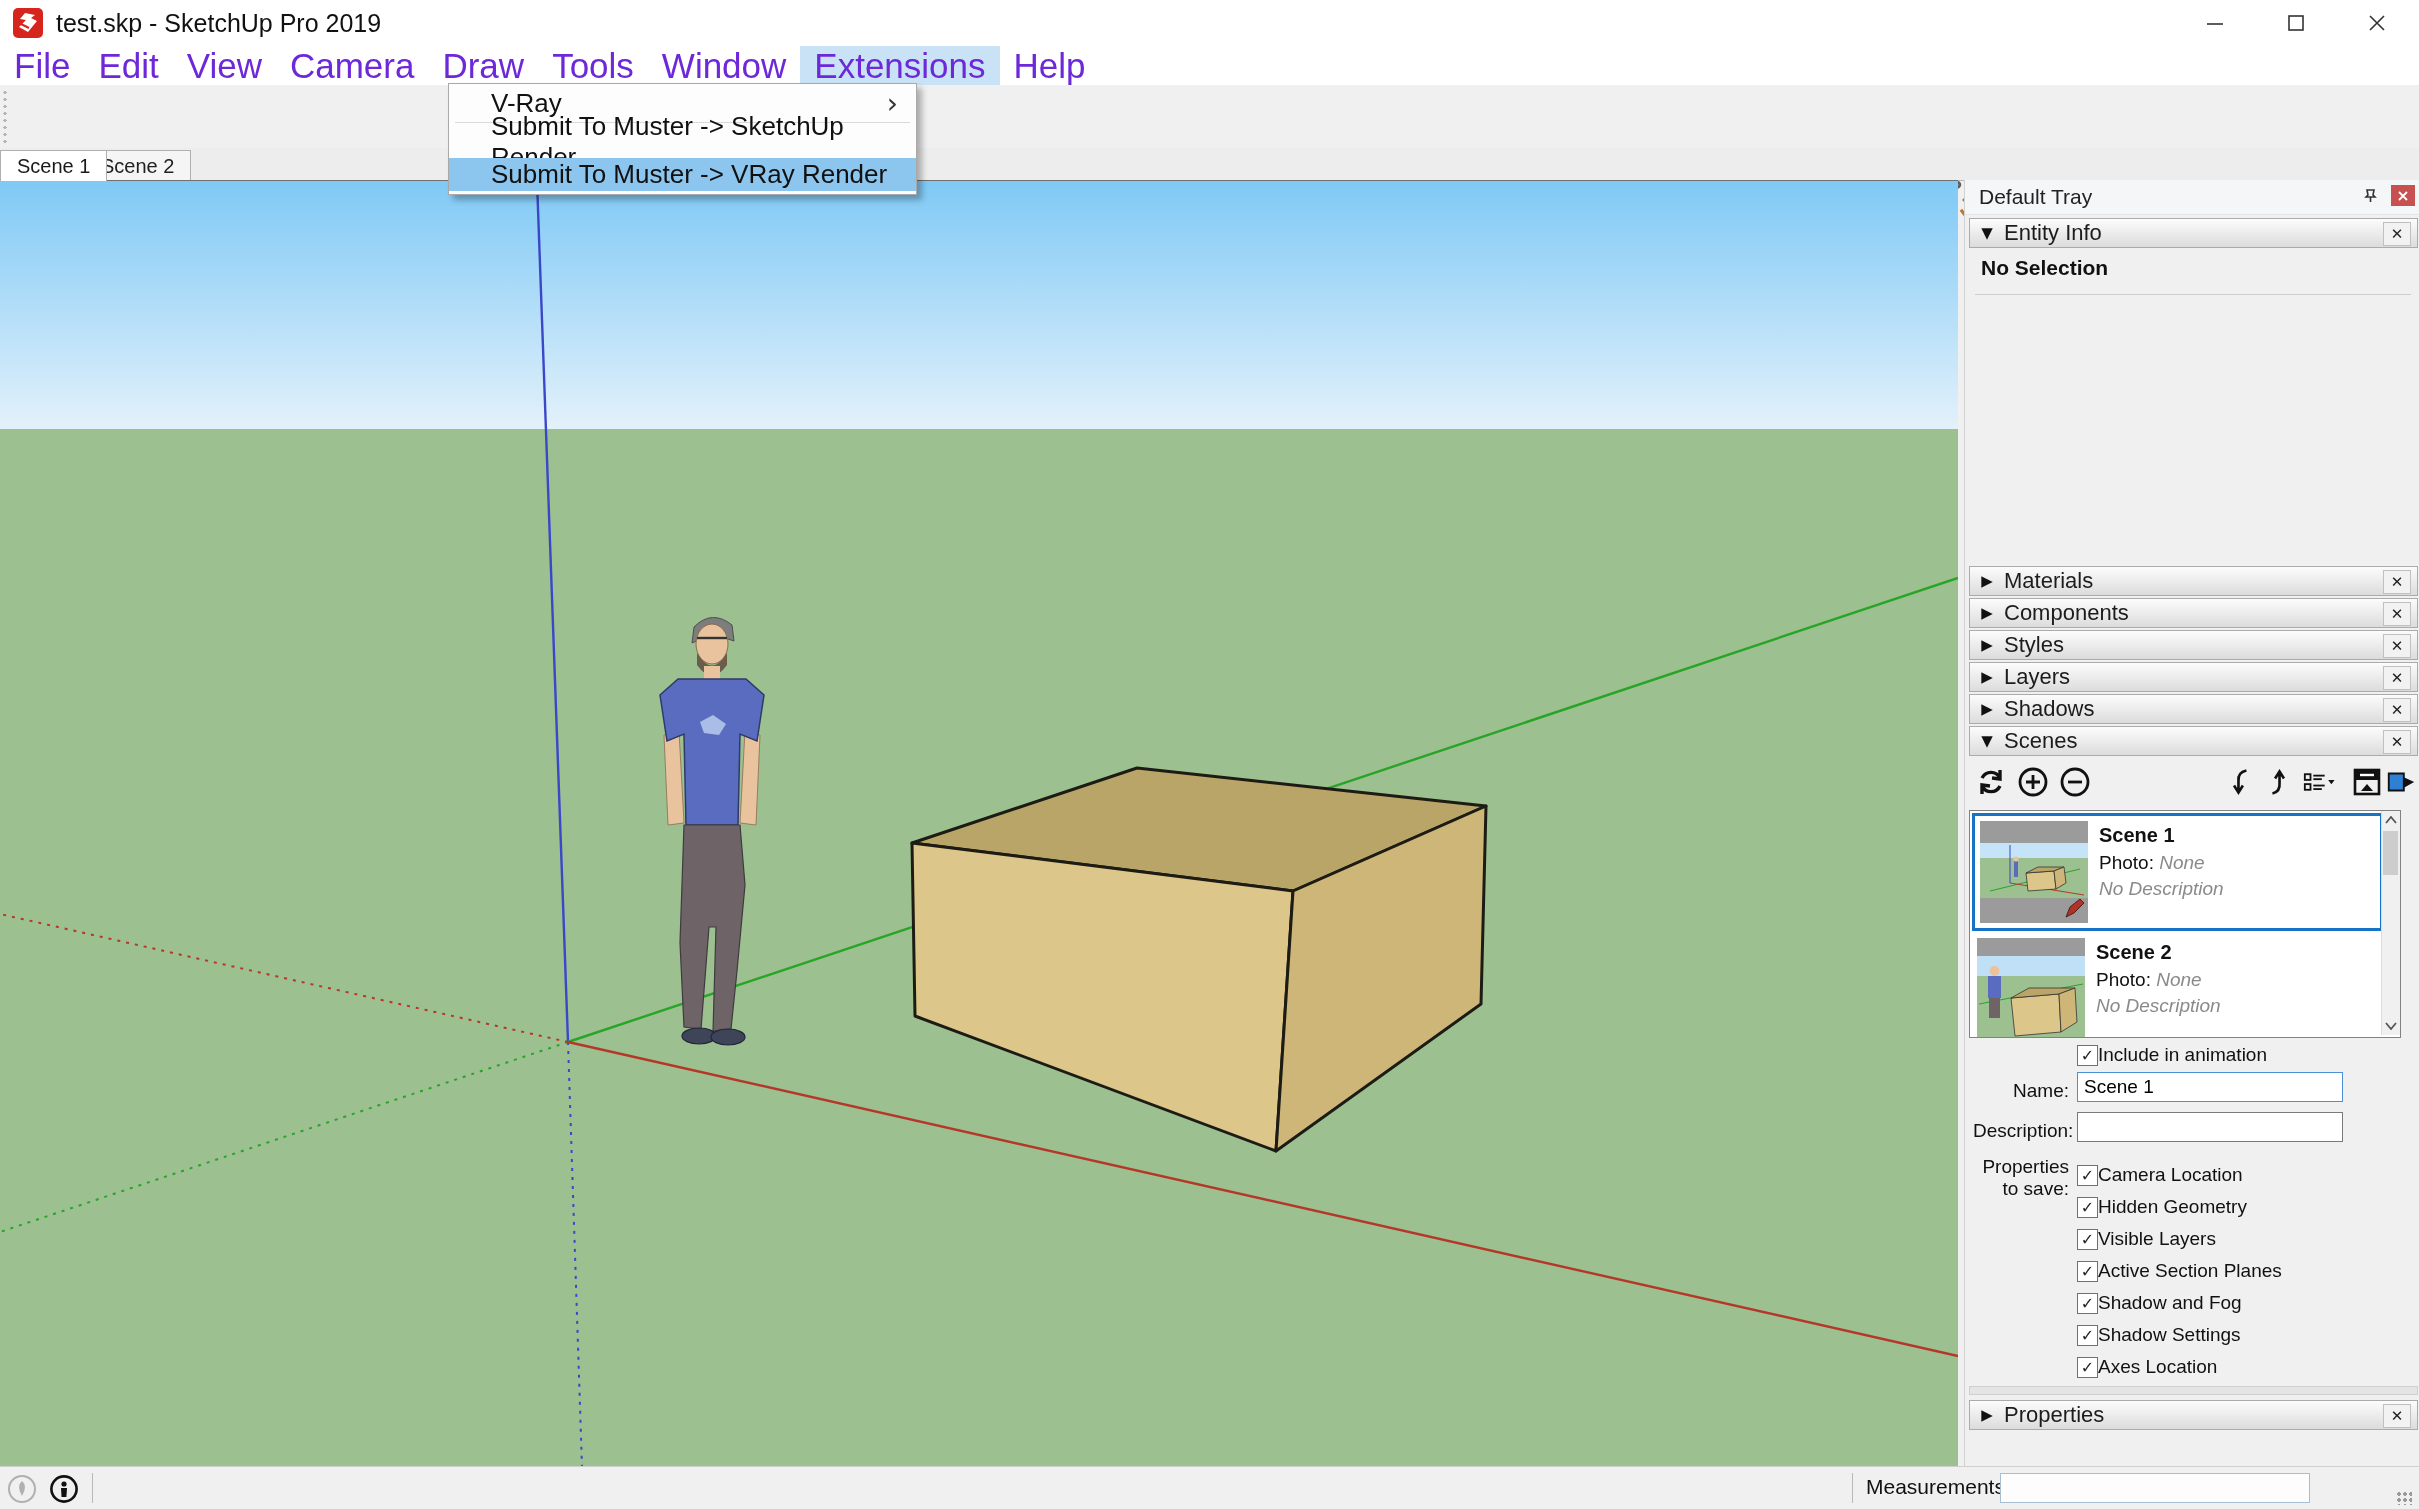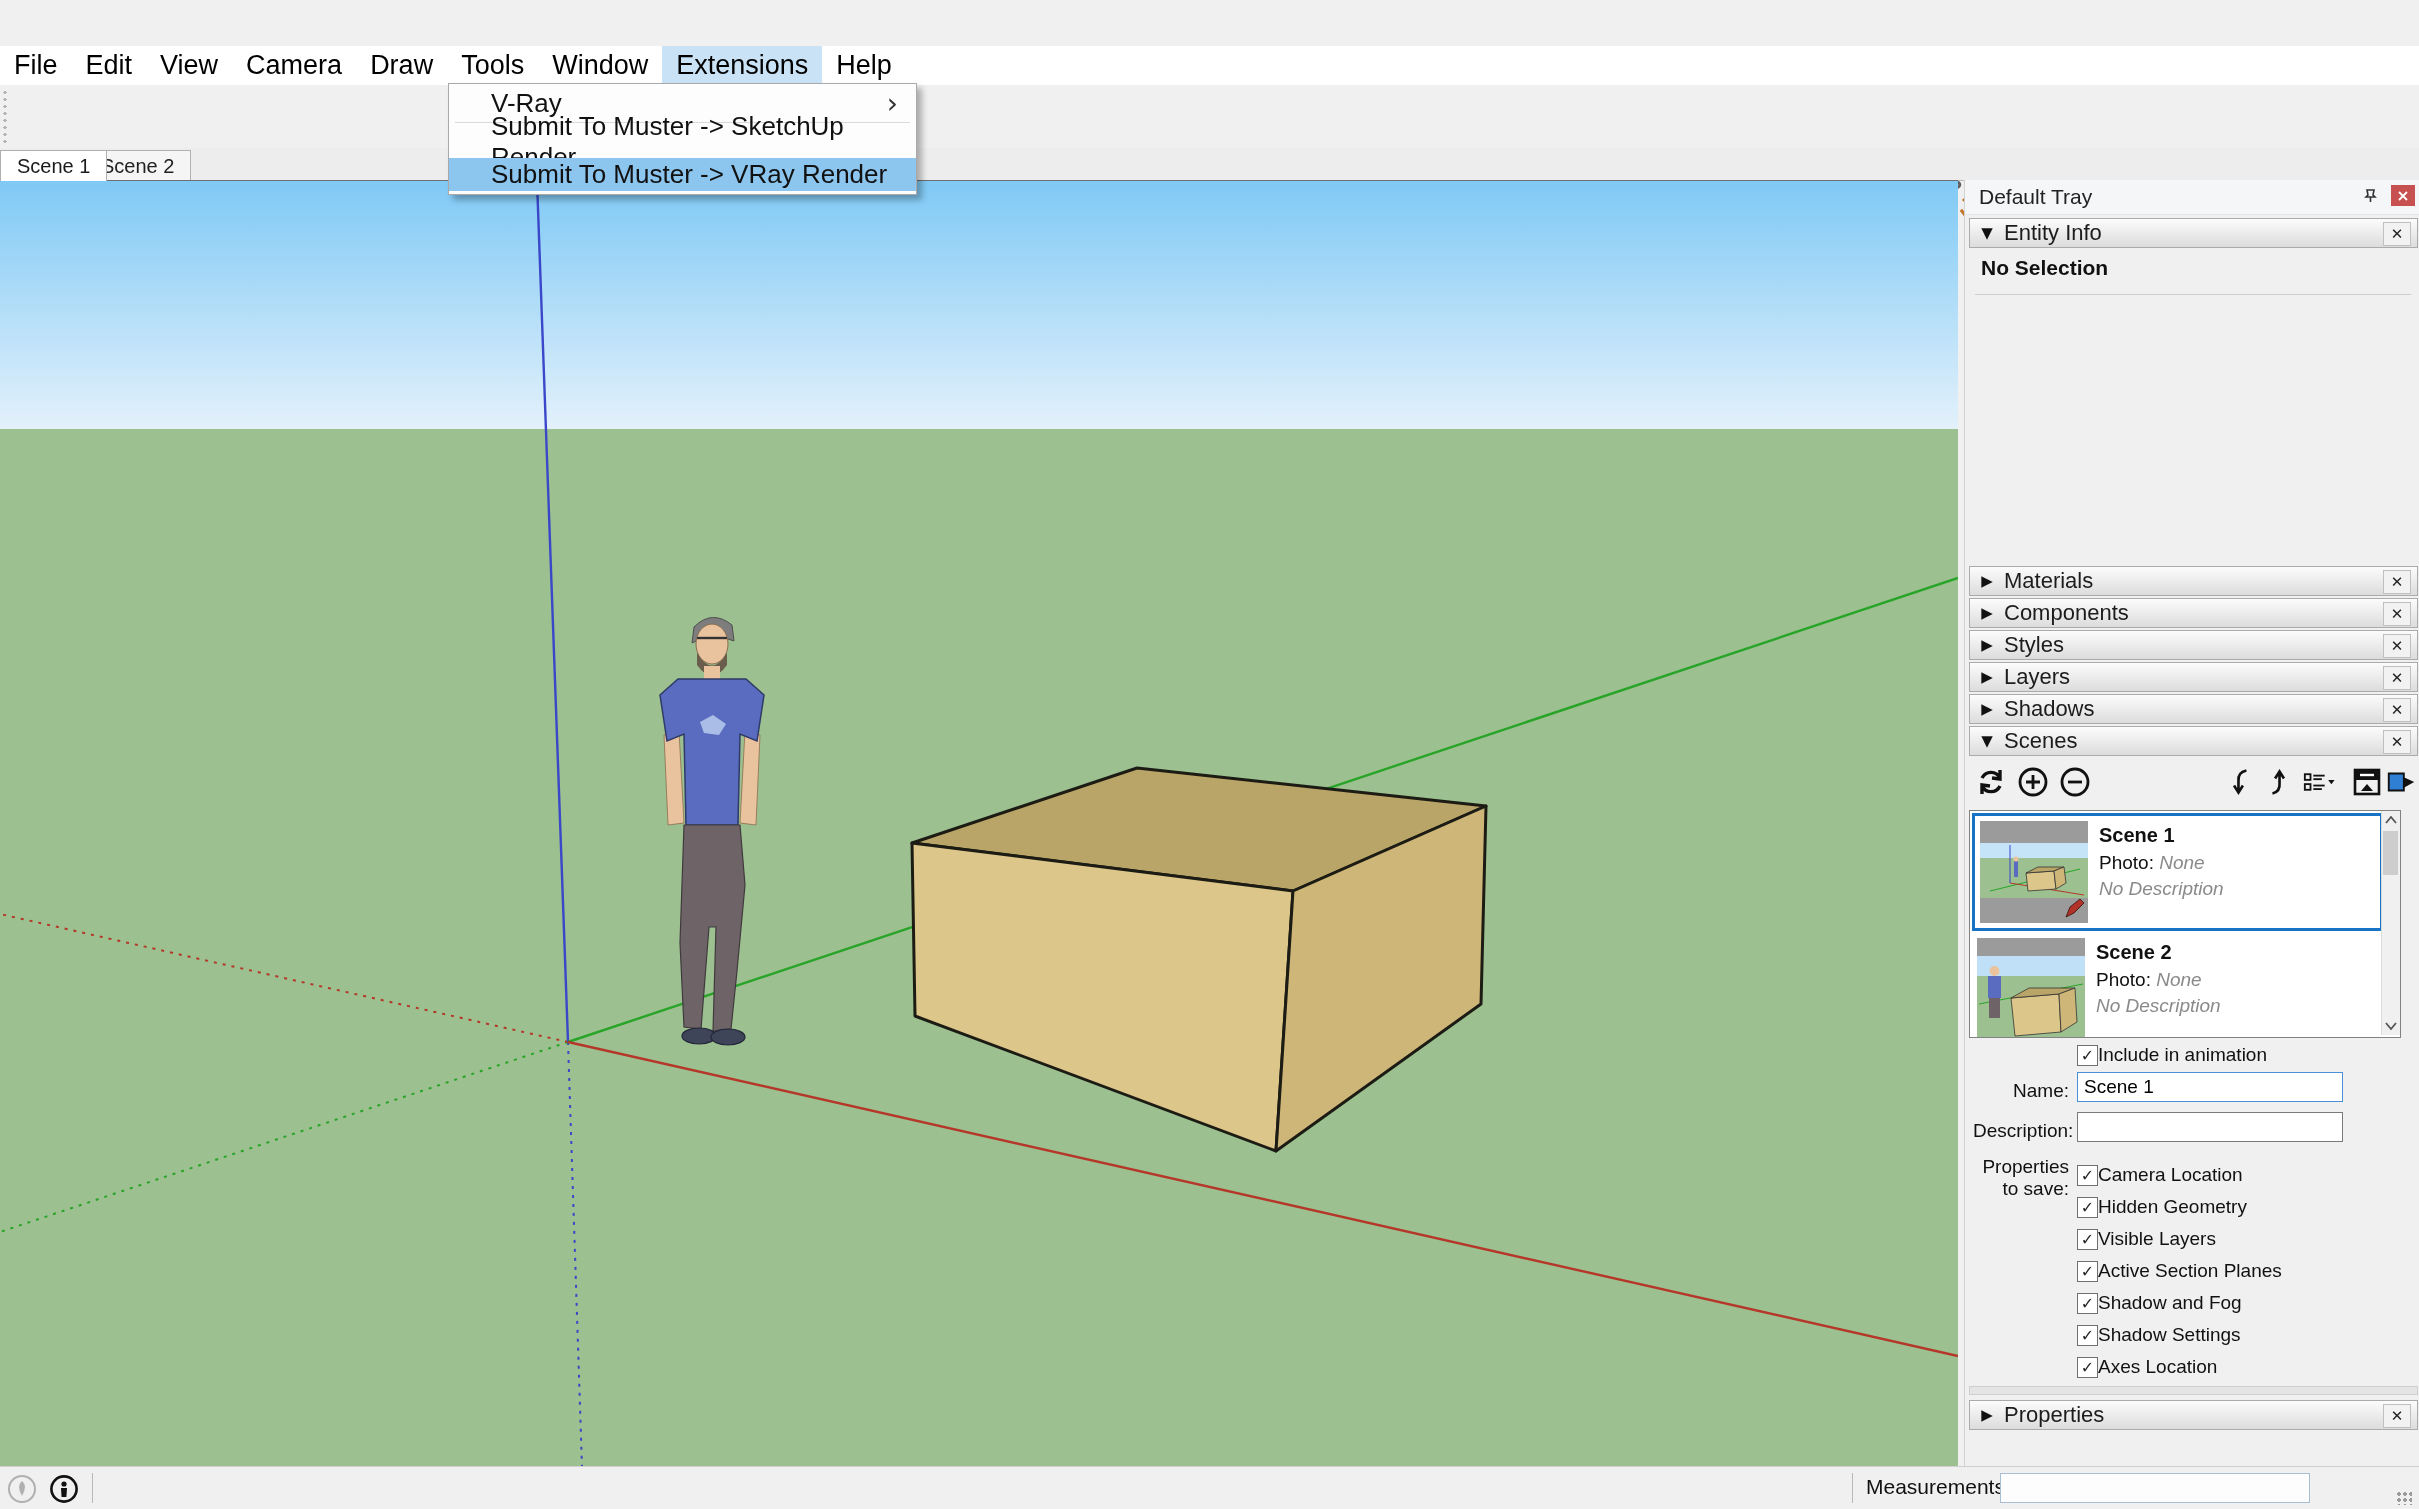--- a/index.html
+++ b/index.html
@@ -7,21 +7,21 @@
        font-family:"Liberation Sans",sans-serif;color:#1a1a1a;}
 
   
   .titlebar{position:absolute;left:0;top:0;width:2419px;height:46px;background:#ffffff;}
   .titlebar .logo{position:absolute;left:12px;top:7px;width:32px;height:32px;}
   .titlebar .title{position:absolute;left:56px;top:9px;font-size:25px;color:#111;}
   .winbtn{position:absolute;top:0;width:66px;height:46px;display:flex;align-items:center;justify-content:center;}
 
   
   .menubar{position:absolute;left:0;top:46px;width:2419px;height:39px;background:#ffffff;display:flex;align-items:stretch;}
-  .menubar .mi{font-size:27px;padding:3px 14px;display:flex;align-items:center;color:#000000;}
+  .menubar .mi{font-size:35px;padding:3px 14px;display:flex;align-items:center;color:#6d28d9;}
   .menubar .mi.hl{background:#c9e2f6;}
 
   
   .toolbar{position:absolute;left:0;top:85px;width:2419px;height:63px;background:#f0f0f0;border-bottom:1px solid #d9d9d9;}
   .grip{position:absolute;left:2px;top:4px;width:6px;height:55px;
         background-image:radial-gradient(circle,#b5b5b5 1.5px,transparent 1.6px);background-size:6px 7px;}
   .tbi{position:absolute;top:90px;width:52px;height:52px;display:flex;align-items:center;justify-content:center;}
   .tbi svg{width:48px;height:48px;}
   .tbi.sel{left:6px;top:88px;width:60px;height:57px;background:#cde4f7;border:1px solid #9cc4e4;}
   .caret{position:absolute;top:108px;width:0;height:0;border-left:7px solid transparent;border-right:7px solid transparent;border-top:9px solid #2b2b2b;}
@@ -95,20 +95,43 @@
   .sb-input{position:absolute;left:2000px;top:6px;width:296px;height:28px;border:1px solid #a8bfd3;background:#fdfdfd;
             font-size:19px;font-family:"Liberation Sans",sans-serif;padding:0 6px;}
   .gripdots{position:absolute;left:2396px;top:24px;width:16px;height:14px;
             background-image:radial-gradient(circle,#9a9a9a 1.6px,transparent 1.7px);background-size:6px 6px;}
 </style>
 </head>
 <body>
 
 <div class="app">
 
+  <div class="titlebar">
+    <svg class="logo" viewBox="0 0 32 32">
+      <rect x="1" y="1" width="30" height="30" rx="5" fill="#d6251d"></rect>
+      <path d="M7 20 L16 25 L25 14 L19 11 L23 8 L13 6 L8 12 L14 13 Z" fill="#fff"></path>
+      <path d="M9 17 L17 21" stroke="#d6251d" stroke-width="2"></path>
+    </svg>
+    <div class="title">test.skp - SketchUp Pro 2019</div>
+    <div class="winbtn" style="left:2182px;">
+      <svg width="22" height="22" viewBox="0 0 22 22">
+          <line x1="3" y1="12" x2="19" y2="12" stroke="#333" stroke-width="1.6"></line>
+        </svg>
+    </div>
+    <div class="winbtn" style="left:2263px;">
+      <svg width="22" height="22" viewBox="0 0 22 22">
+          <rect x="4" y="4" width="14" height="14" fill="none" stroke="#333" stroke-width="1.6"></rect>
+        </svg>
+    </div>
+    <div class="winbtn" style="left:2344px;">
+      <svg width="22" height="22" viewBox="0 0 22 22">
+          <path d="M4 4 L18 18 M18 4 L4 18" stroke="#333" stroke-width="1.6"></path>
+        </svg>
+    </div>
+  </div>
 
   <div class="menubar">
     <div class="mi">File</div>
     <div class="mi">Edit</div>
     <div class="mi">View</div>
     <div class="mi">Camera</div>
     <div class="mi">Draw</div>
     <div class="mi">Tools</div>
     <div class="mi">Window</div>
     <div class="mi hl">Extensions</div>

